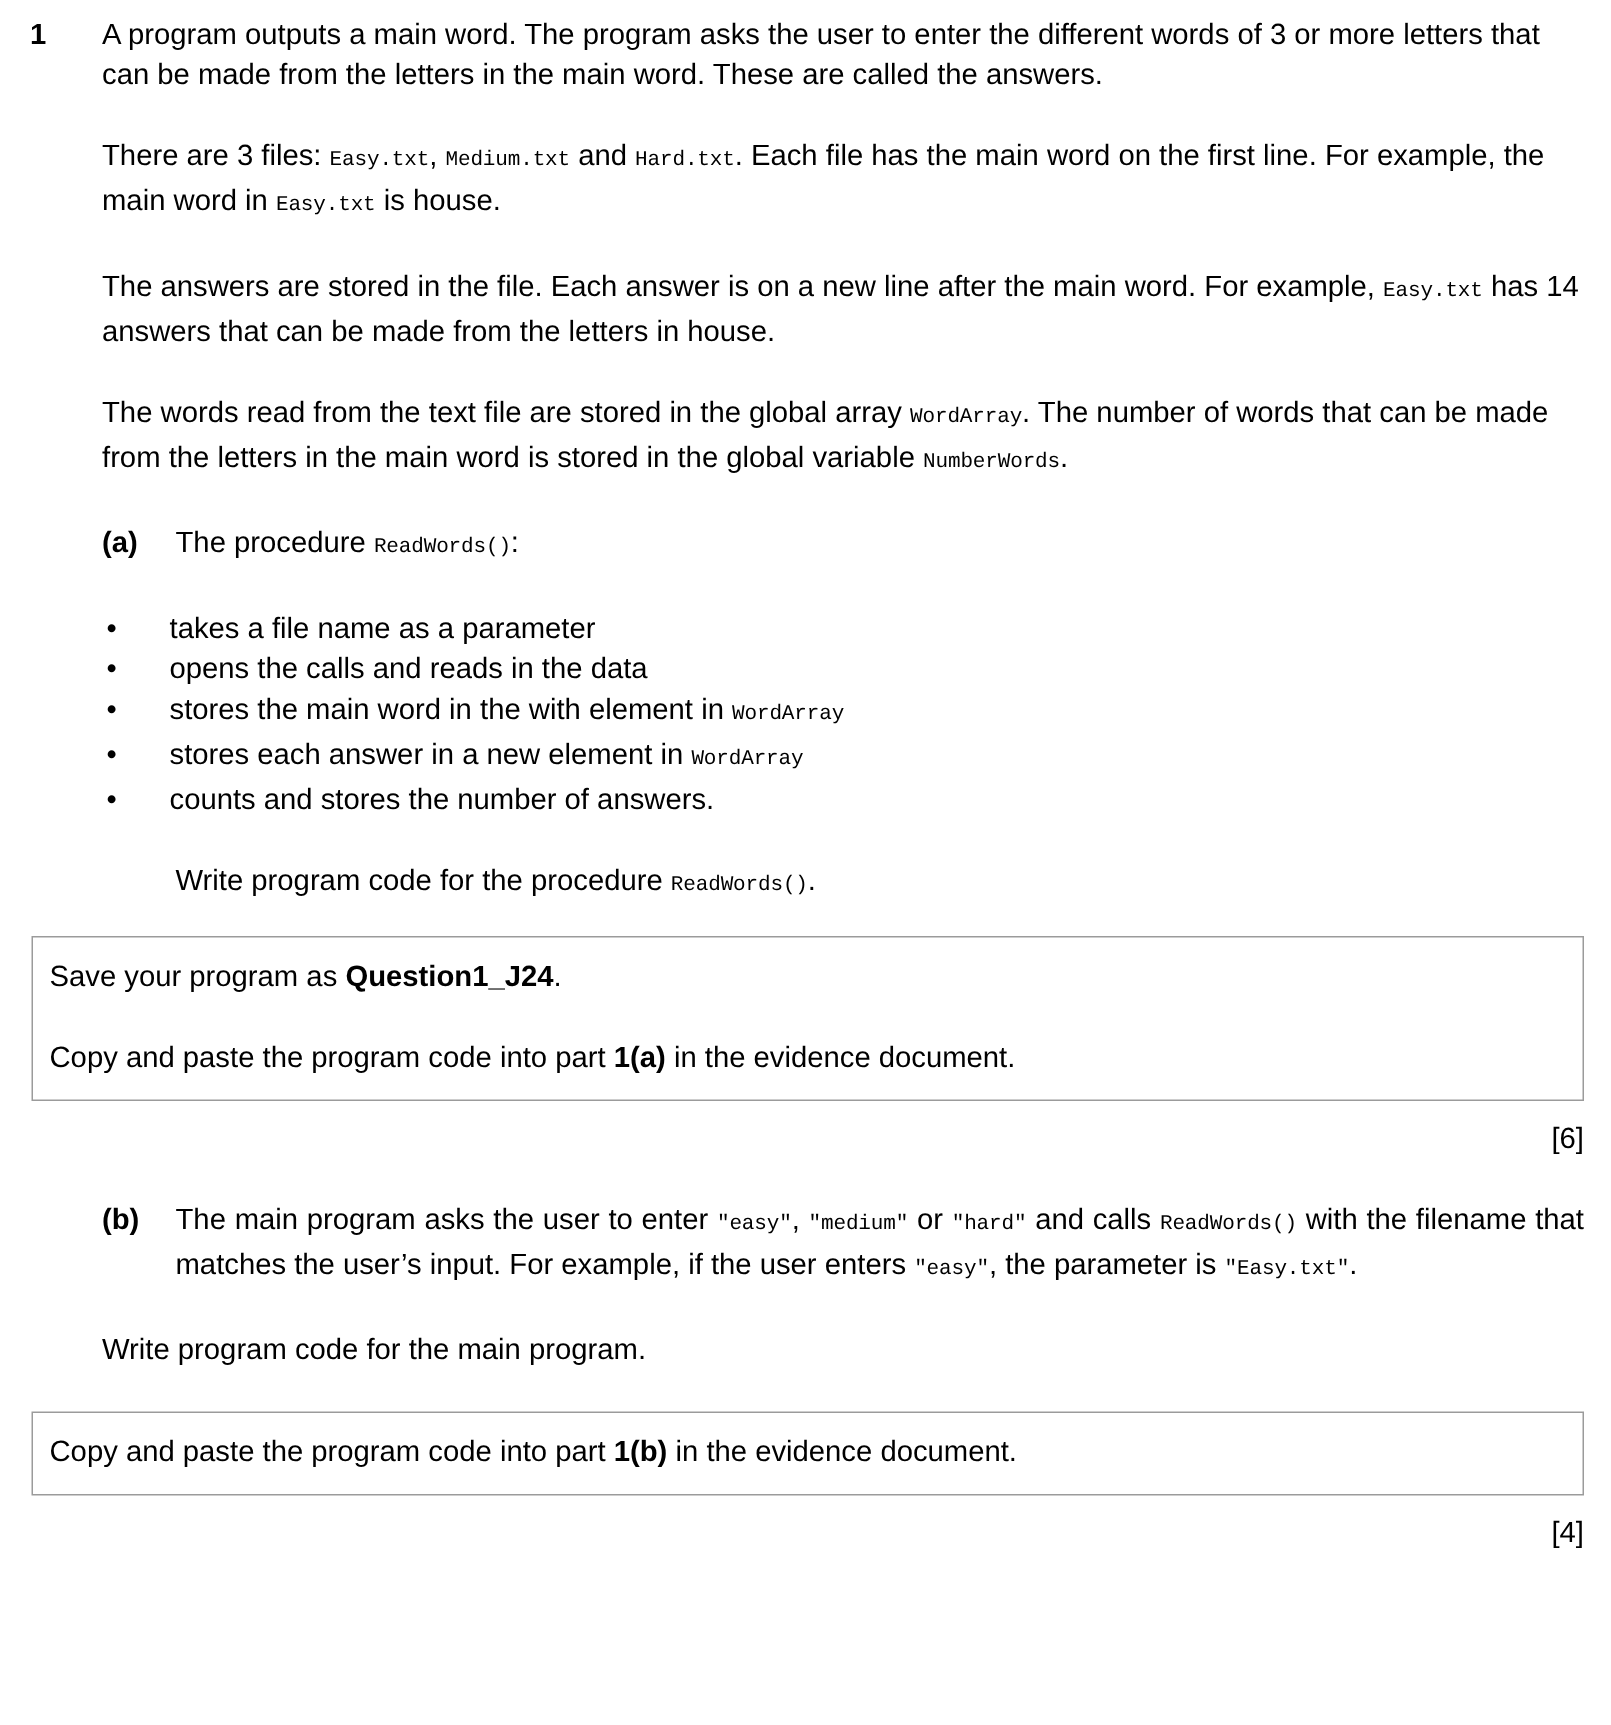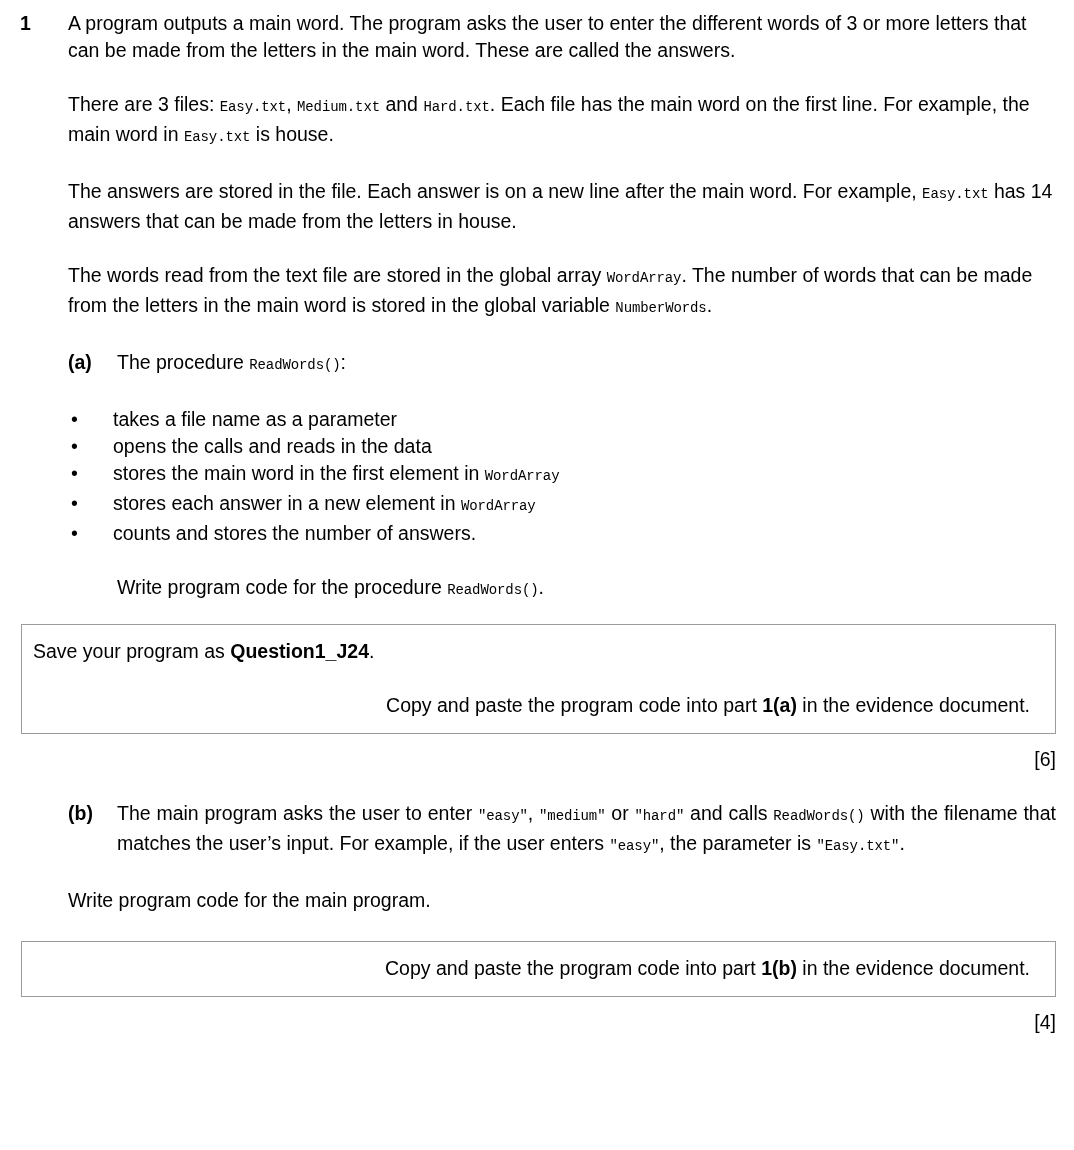--- a/index.html
+++ b/index.html
@@ -81,25 +81,25 @@
     box-sizing: border-box;
   }
   .bullet-text { flex: 1 1 auto; }
 
   .indent-a { margin-left: 49px; }
 
   
   .instr-box {
     border: 1px solid #9b9b9b;
     margin: 0 18px 0 21px;
-    padding: 13px 25px 14px 11px;
+    padding: 13px 11px 14px 11px;
     box-sizing: border-box;
   }
   .instr-box .line1 { margin: 0 0 27px 0; }
-  .instr-box .line2 { margin: 0; text-align: right; }
+  .instr-box .line2 { margin: 0; }
 
   .marks {
     text-align: right;
     padding-right: 18px;
     margin-top: 12px;
   }
 
   .spacer-27 { height: 27px; }
   .spacer-20 { height: 20px; }
 </style>
@@ -128,21 +128,21 @@
       <li>
         <span class="bullet-dot">•</span>
         <span class="bullet-text"><span>takes a file name as a parameter</span></span>
       </li>
       <li>
         <span class="bullet-dot">•</span>
         <span class="bullet-text"><span>opens the calls and reads in the data</span></span>
       </li>
       <li>
         <span class="bullet-dot">•</span>
-        <span class="bullet-text"><span>stores the main word in the first element in </span><code>WordArray</code></span>
+        <span class="bullet-text"><span>stores the main word in the with element in </span><code>WordArray</code></span>
       </li>
       <li>
         <span class="bullet-dot">•</span>
         <span class="bullet-text"><span>stores each answer in a new element in </span><code>WordArray</code></span>
       </li>
       <li>
         <span class="bullet-dot">•</span>
         <span class="bullet-text"><span>counts and stores the number of answers.</span></span>
       </li>
     </ul>

